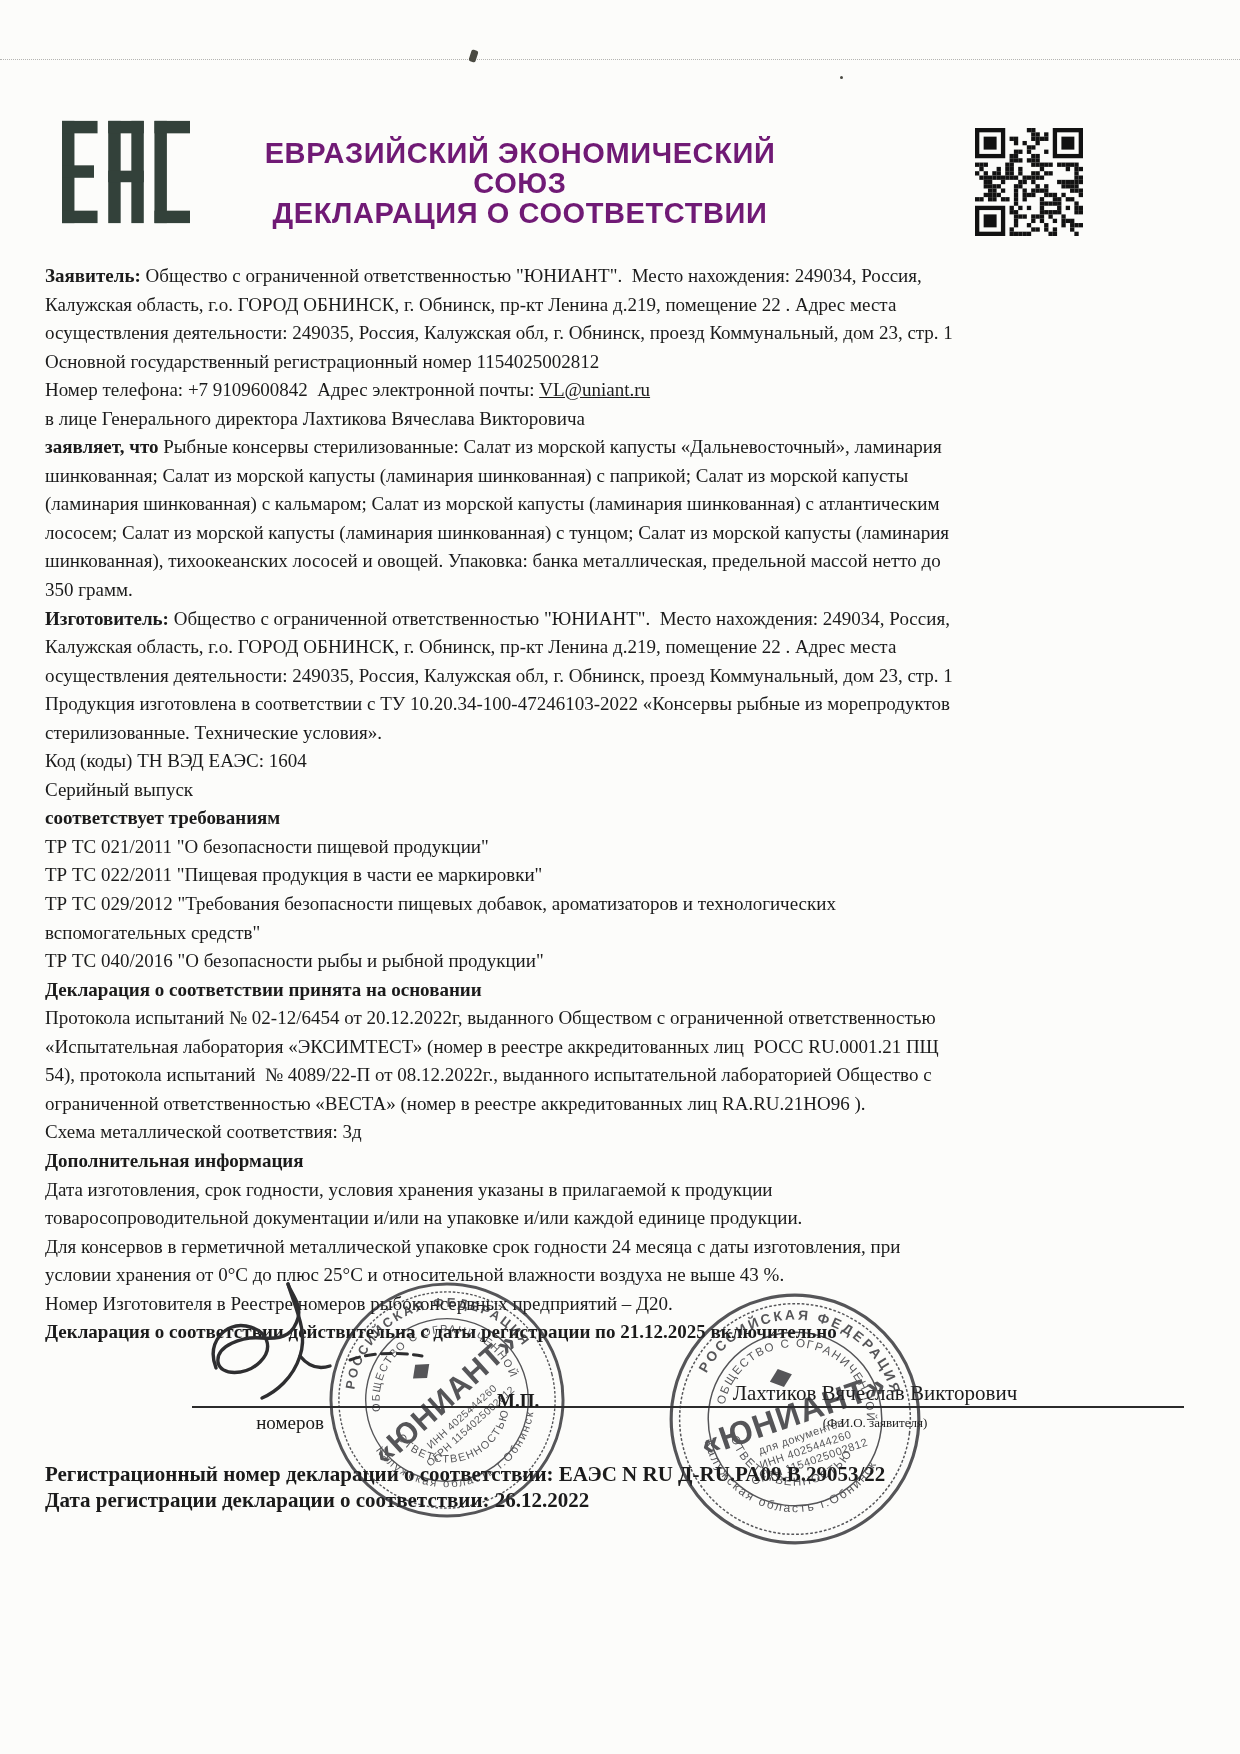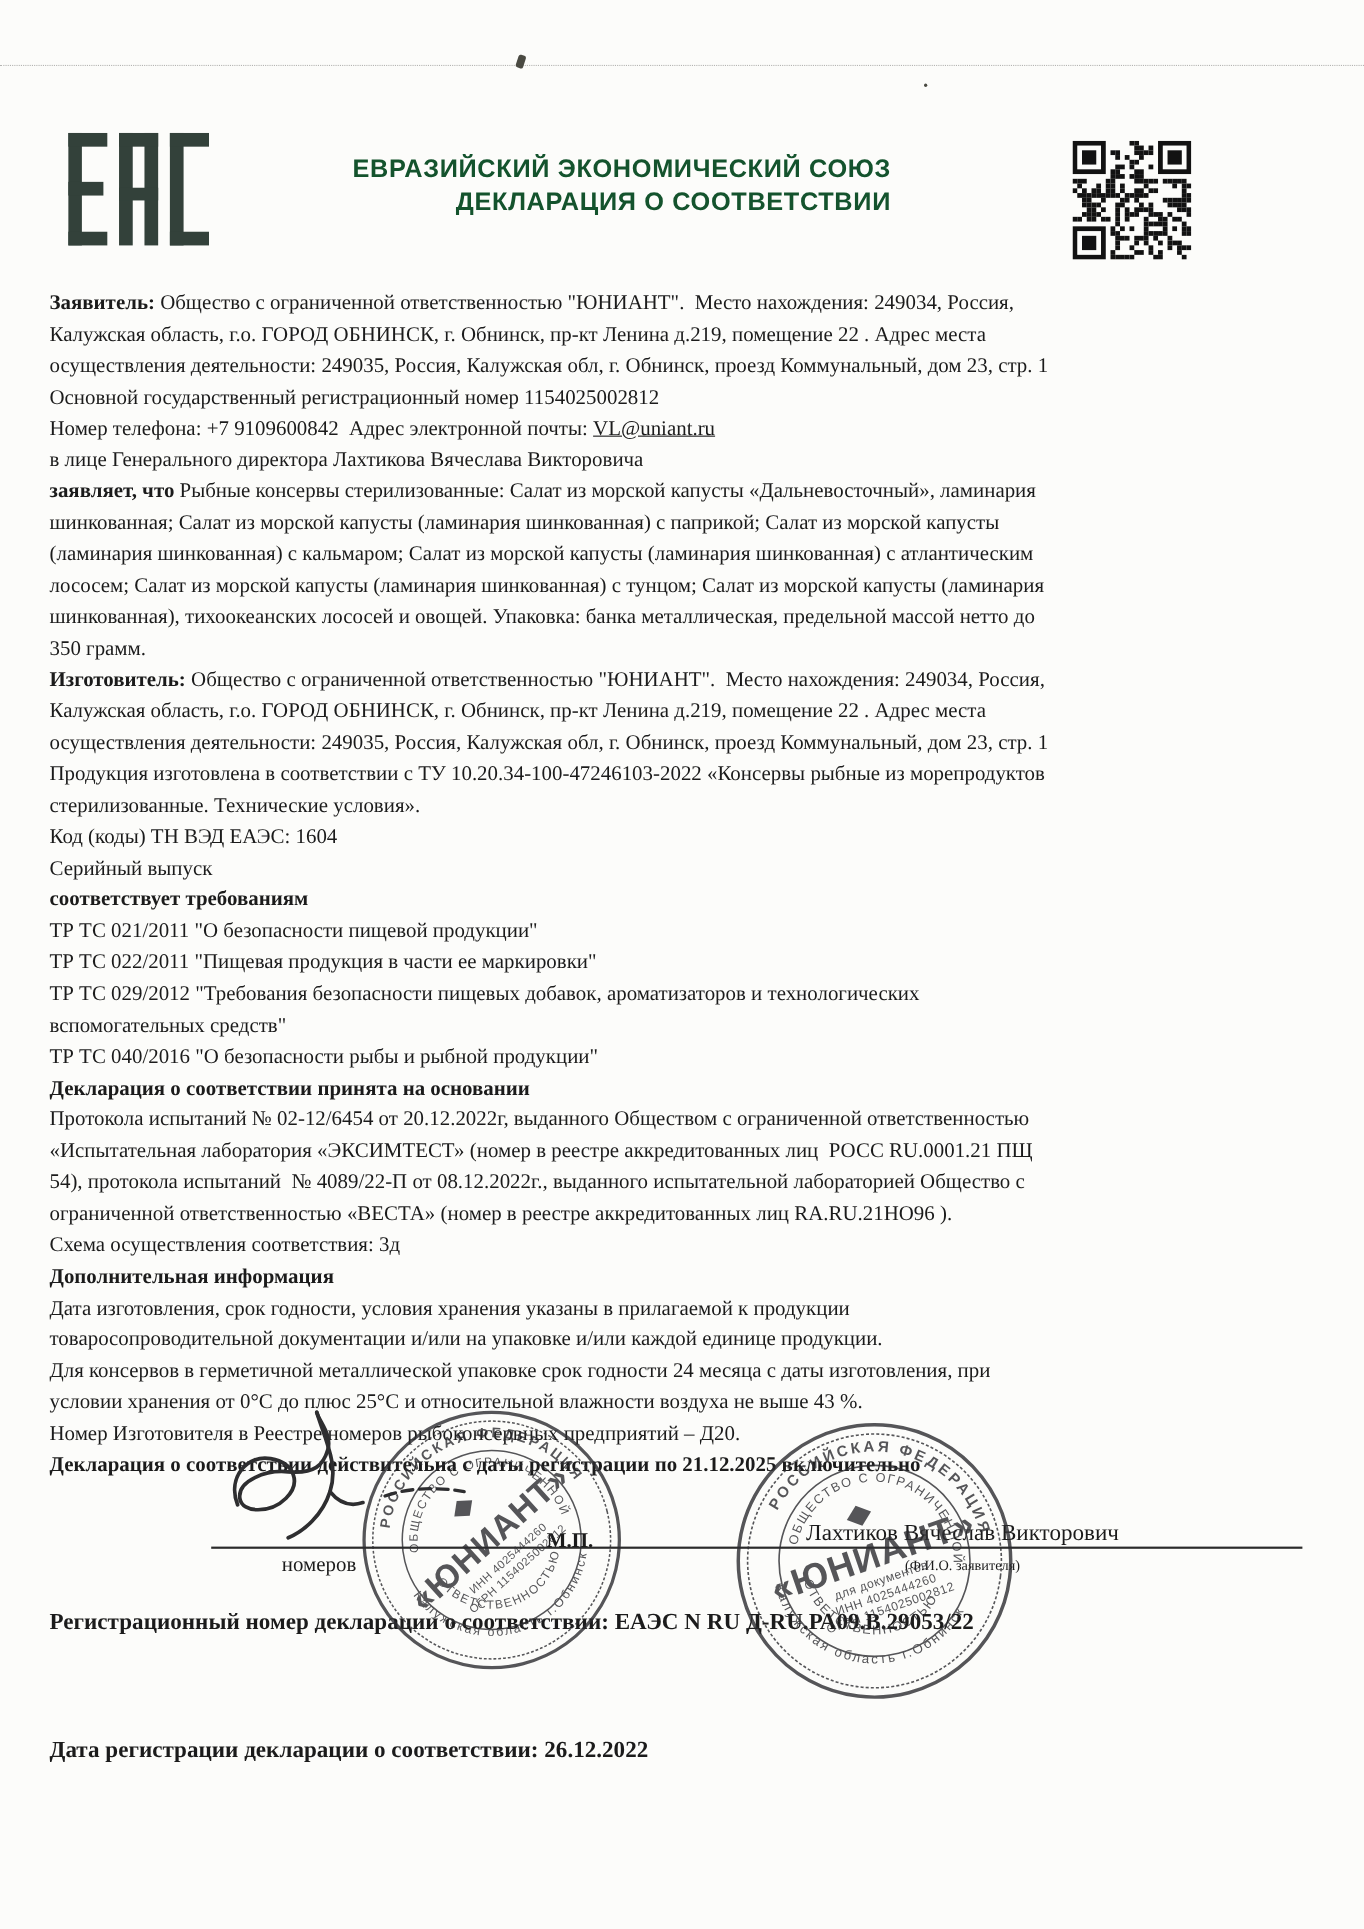--- a/index.html
+++ b/index.html
@@ -6,40 +6,40 @@
   .page{
     position:relative;width:1240px;height:1754px;margin:0 auto;
     background:#fcfcfa;overflow:hidden;
     font-family:"Liberation Serif", serif;color:#1b1b1b;
   }
   .artifact-line{position:absolute;left:0;top:59px;width:100%;height:0;
     border-top:1px dotted #7a7a78;opacity:.55;}
   .speck{position:absolute;background:#4a4a42;border-radius:2px;}
   .eac-logo{position:absolute;left:62px;top:113px;width:128px;height:118px;color:#33413a;}
   .doc-title{
-    position:absolute;left:230px;top:138px;width:580px;text-align:right;
+    position:absolute;left:230px;top:138px;width:580px;text-align:center;
     font-family:"Liberation Sans", sans-serif;font-weight:bold;
-    font-size:23px;line-height:30px;letter-spacing:.6px;color:#14532d;
+    font-size:29px;line-height:30px;letter-spacing:.6px;color:#701a75;
   }
   .qr{position:absolute;left:975px;top:128px;width:108px;height:108px;color:#121212;}
   .body-text{position:absolute;left:45px;top:262px;width:1170px;}
   .line{height:28.55px;line-height:28.55px;font-size:19px;white-space:pre;}
   .line .b{font-weight:bold;}
   .line .u{text-decoration:underline;}
   .sig-line{position:absolute;left:192px;top:1406px;width:992px;height:2px;background:#2b2b2b;}
   .sig-caption{position:absolute;left:230px;top:1412px;width:120px;text-align:center;
     font-size:19px;color:#1b1b1b;}
   .declarant-name{position:absolute;left:640px;top:1381px;width:470px;text-align:center;
     font-size:21px;}
   .declarant-caption{position:absolute;left:690px;top:1415px;width:370px;text-align:center;
     font-size:13px;}
   .mp{position:absolute;left:497px;top:1378px;font-size:19px;font-weight:bold;margin-top:12px;}
   .reg-line{position:absolute;left:45px;font-size:21px;font-weight:bold;white-space:pre;}
   .reg-1{top:1462px;}
-  .reg-2{top:1578px;}
+  .reg-2{top:1488px;}
   .signature-svg{position:absolute;left:198px;top:1276px;width:180px;height:140px;color:#2e2e30;}
   .sig-dash{position:absolute;left:346px;top:1348px;width:80px;height:18px;color:#2e2e30;}
   .stamp{position:absolute;color:#2c2c30;opacity:.8;font-family:"Liberation Sans", sans-serif;}
   .stamp-left{left:328px;top:1281px;width:238px;height:238px;transform:rotate(-14deg);}
   .stamp-right{left:668px;top:1292px;width:254px;height:254px;transform:rotate(7deg);}
   .stamp text{fill:currentColor;}
   .stamp .ring-lg{font-size:13px;letter-spacing:2.5px;font-weight:bold;}
   .stamp .ring-md{font-size:11.5px;letter-spacing:2px;}
   .stamp .ring-sm{font-size:11px;letter-spacing:1.5px;}
   .stamp .company-big{font-size:31px;font-weight:bold;letter-spacing:1px;}
@@ -318,21 +318,21 @@
       <div class="line"><span>ТР ТС 021/2011 "О безопасности пищевой продукции"</span></div>
       <div class="line"><span>ТР ТС 022/2011 "Пищевая продукция в части ее маркировки"</span></div>
       <div class="line"><span>ТР ТС 029/2012 "Требования безопасности пищевых добавок, ароматизаторов и технологических</span></div>
       <div class="line"><span>вспомогательных средств"</span></div>
       <div class="line"><span>ТР ТС 040/2016 "О безопасности рыбы и рыбной продукции"</span></div>
       <div class="line"><span class="b">Декларация о соответствии принята на основании</span></div>
       <div class="line"><span>Протокола испытаний № 02-12/6454 от 20.12.2022г, выданного Обществом с ограниченной ответственностью</span></div>
       <div class="line"><span>«Испытательная лаборатория «ЭКСИМТЕСТ» (номер в реестре аккредитованных лиц  РОСС RU.0001.21 ПЩ</span></div>
       <div class="line"><span>54), протокола испытаний  № 4089/22-П от 08.12.2022г., выданного испытательной лабораторией Общество с</span></div>
       <div class="line"><span>ограниченной ответственностью «ВЕСТА» (номер в реестре аккредитованных лиц RA.RU.21НО96 ).</span></div>
-      <div class="line"><span>Схема осуществления соответствия: 3д</span></div>
+      <div class="line"><span>Схема металлической соответствия: 3д</span></div>
       <div class="line"><span class="b">Дополнительная информация</span></div>
       <div class="line"><span>Дата изготовления, срок годности, условия хранения указаны в прилагаемой к продукции</span></div>
       <div class="line"><span>товаросопроводительной документации и/или на упаковке и/или каждой единице продукции.</span></div>
       <div class="line"><span>Для консервов в герметичной металлической упаковке срок годности 24 месяца с даты изготовления, при</span></div>
       <div class="line"><span>условии хранения от 0°С до плюс 25°С и относительной влажности воздуха не выше 43 %.</span></div>
       <div class="line"><span>Номер Изготовителя в Реестре номеров рыбоконсервных предприятий – Д20.</span></div>
       <div class="line"><span class="b">Декларация о соответствии действительна с даты регистрации по 21.12.2025 включительно</span></div>
     </div>
 
   <div class="sig-line"></div>

